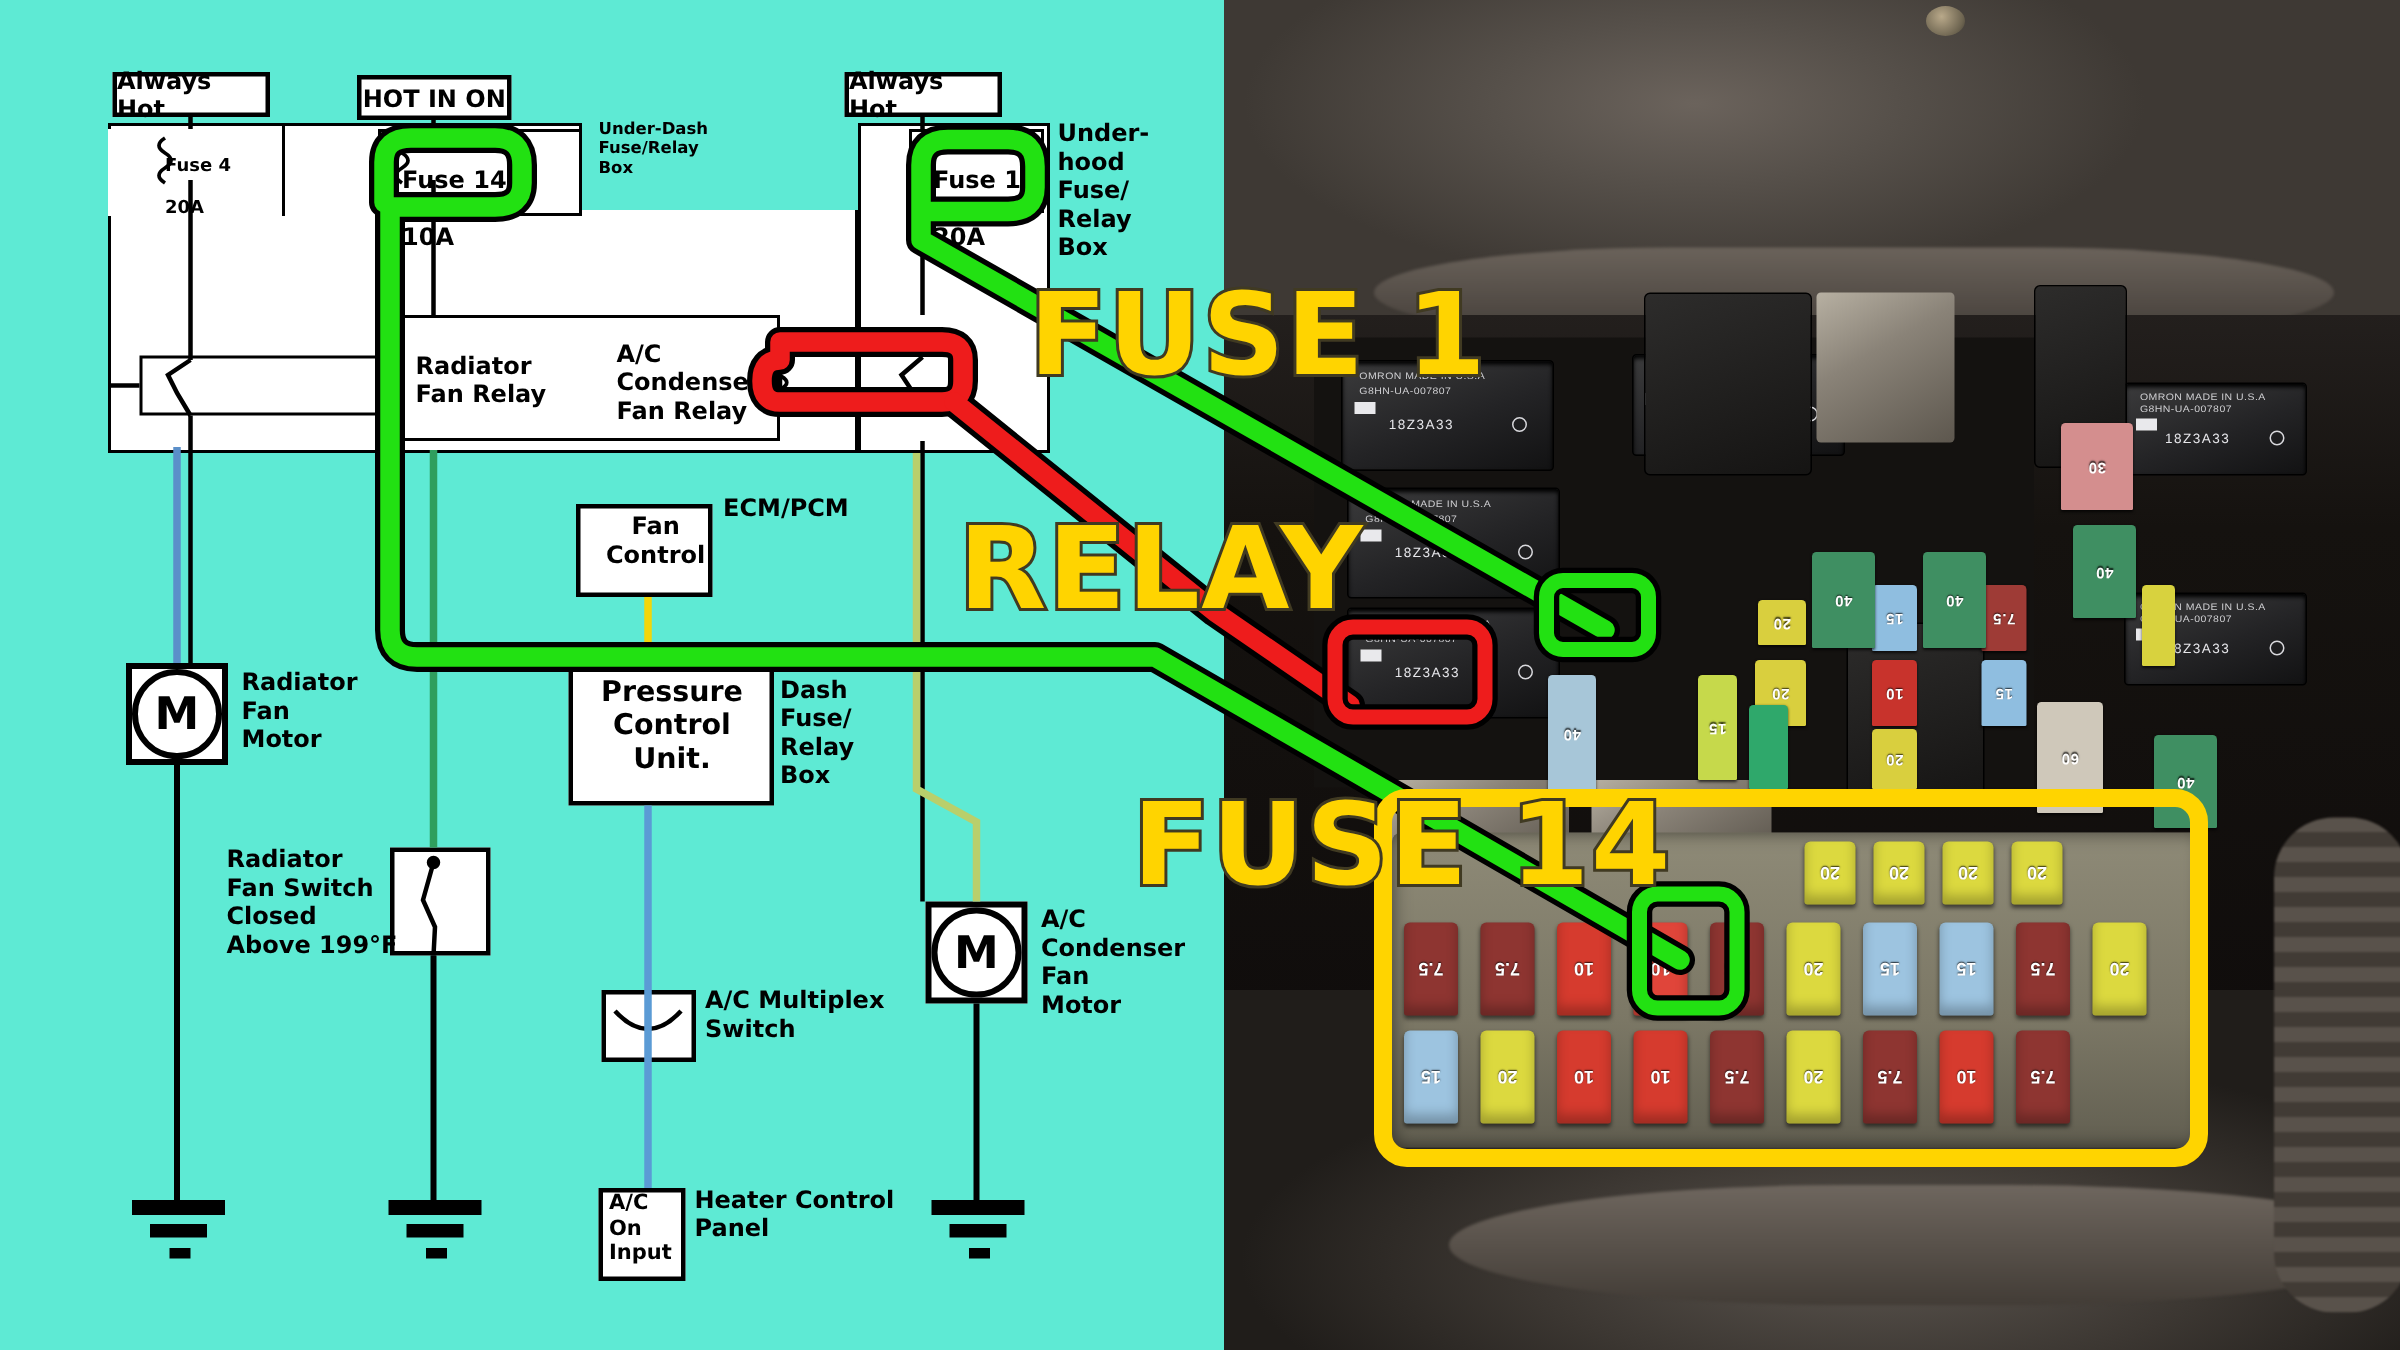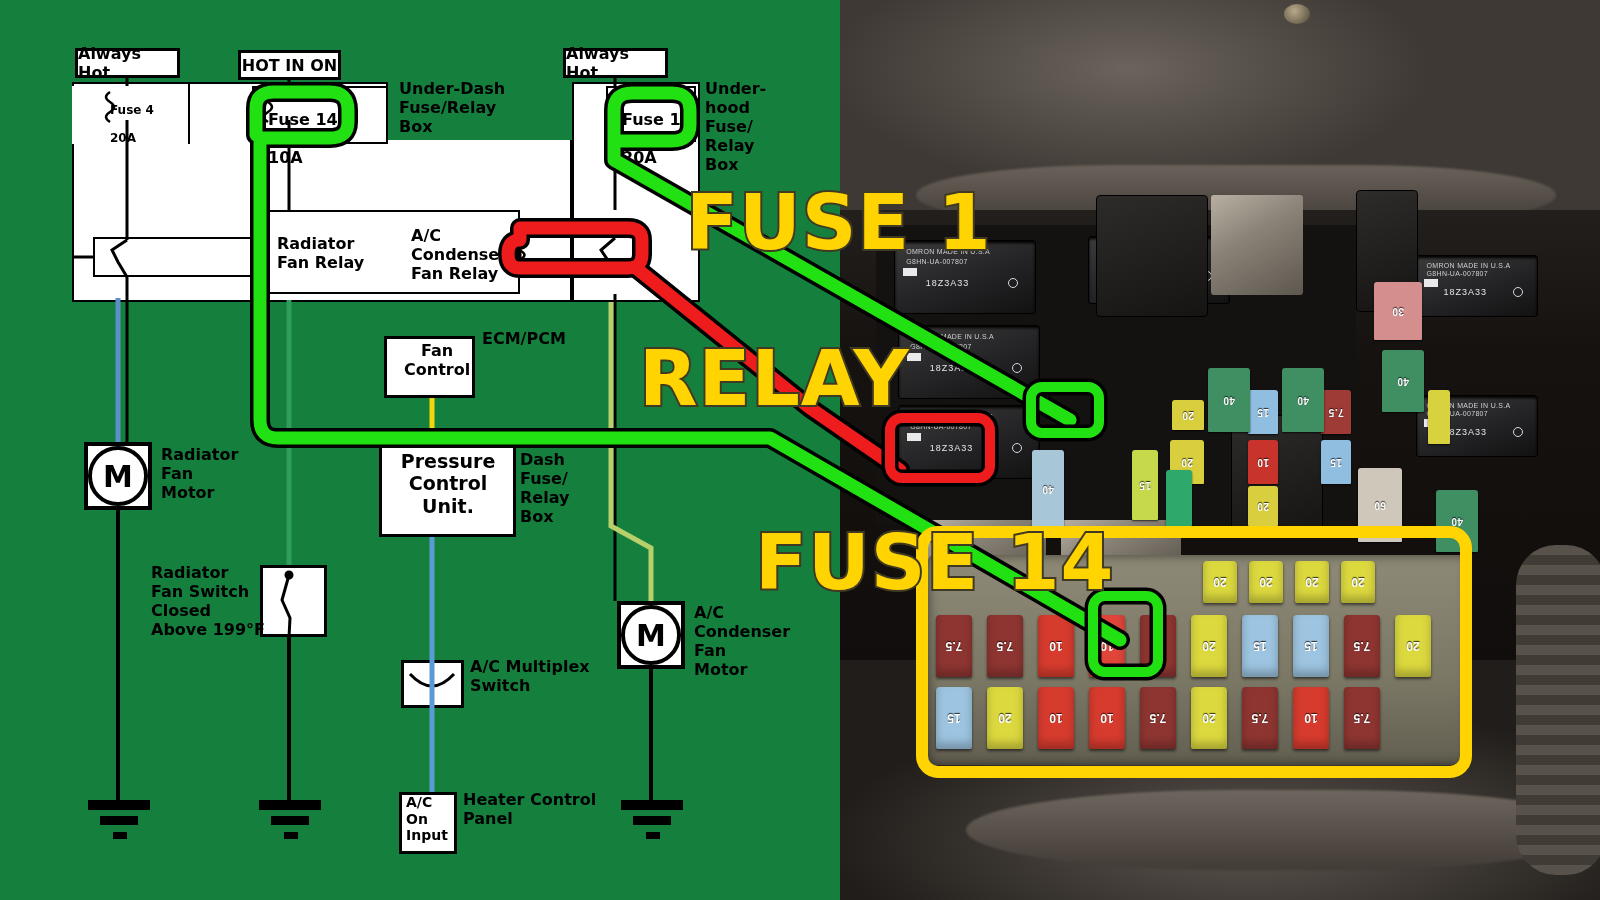--- a/index.html
+++ b/index.html
@@ -59,21 +59,21 @@
       font-size:12px;color:#fff;font-weight:bold;text-shadow:0 1px 1px rgba(0,0,0,.8);}
 
   
   #anno{position:absolute;left:0;top:0;width:1600px;height:900px;pointer-events:none;}
   .bigtxt{position:absolute;font-family:"DejaVu Sans",sans-serif;font-weight:bold;
           color:#FFD400;-webkit-text-stroke:4px #403a22;paint-order:stroke fill;
           letter-spacing:1px;white-space:nowrap;}
   .bigtxt i{font-style:normal;position:relative;}
 
   
-  #diagram{position:absolute;left:0;top:0;width:816px;height:900px;background:#15803d;padding-left:24px;}
+  #diagram{position:absolute;left:0;top:0;width:816px;height:900px;background:#5eead4;}
   .bx{position:absolute;border:3px solid #000;background:#fff;box-sizing:border-box;}
   .thin{position:absolute;border:2px solid #000;background:#fff;box-sizing:border-box;}
   .lbl{position:absolute;font-family:"DejaVu Sans",sans-serif;font-weight:bold;color:#000;
        line-height:1.18;white-space:pre-line;}
   .tagbox{position:absolute;border:3px solid #000;background:#fff;
           font-family:"DejaVu Sans",sans-serif;font-weight:bold;font-size:16px;color:#000;
           display:flex;align-items:center;justify-content:center;box-sizing:border-box;}
   .motor{position:absolute;border:4px solid #000;background:#fff;box-sizing:border-box;
          display:flex;align-items:center;justify-content:center;}
   .motor .circ{width:86%;height:86%;border:4px solid #000;border-radius:50%;
@@ -308,21 +308,21 @@
     </div>
     <div class="lbl" style="left:268px;top:92px;font-size:16px;">
       <span>Fuse 14</span><br>
       <span>10A</span>
     </div>
     <div class="lbl" style="left:622px;top:92px;font-size:16px;">
       <span>Fuse 1</span><br>
       <span>20A</span>
     </div>
 
-    <div class="lbl" style="left:399px;top:80px;font-size:16px;">Under-Dash
+    <div class="lbl" style="left:399px;top:80px;font-size:11px;">Under-Dash
 Fuse/Relay
 Box</div>
     <div class="lbl" style="left:705px;top:80px;font-size:16px;">Under-
 hood
 Fuse/
 Relay
 Box</div>
     <div class="lbl" style="left:277px;top:235px;font-size:16px;">Radiator
 Fan Relay</div>
     <div class="lbl" style="left:411px;top:227px;font-size:16px;">A/C

